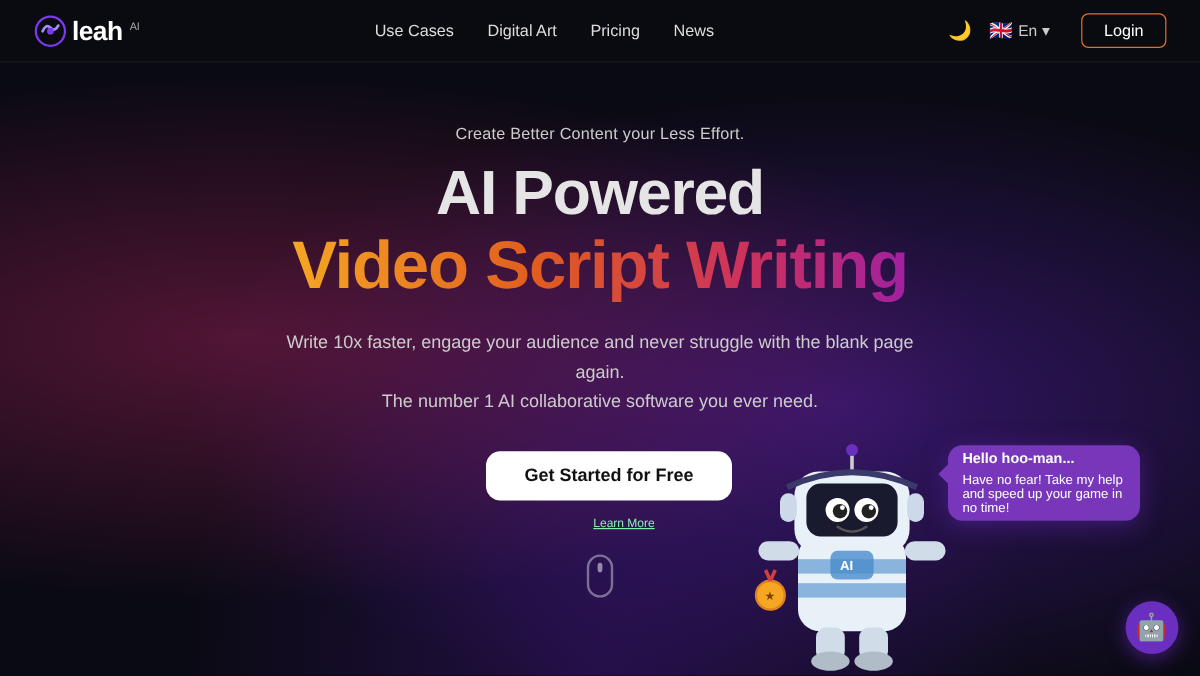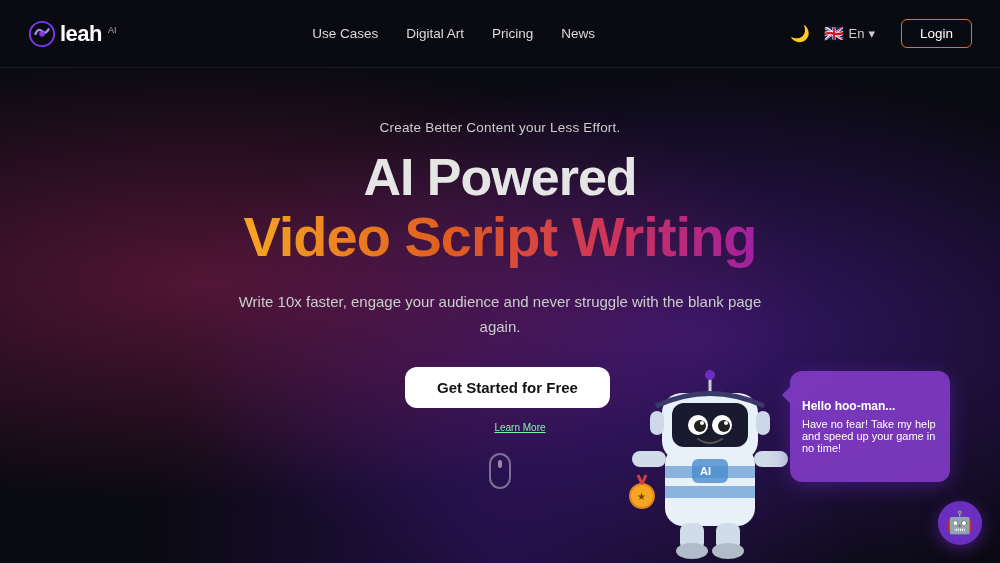--- a/index.html
+++ b/index.html
@@ -25,21 +25,21 @@
     }
 
     
     .navbar {
       position: relative;
       z-index: 10;
       display: flex;
       align-items: center;
       justify-content: space-between;
       padding: 0 28px;
-      height: 68px;
+      height: 52px;
       background: rgba(10,10,18,0.85);
       border-bottom: 1px solid rgba(255,255,255,0.06);
     }
 
     .logo {
       display: flex;
       align-items: center;
       gap: 4px;
     }
 
@@ -218,21 +218,21 @@
     }
 
     
     .chat-bubble {
       position: absolute;
       top: 20px;
       right: -130px;
       width: 160px;
       background: rgba(130, 60, 200, 0.9);
       border-radius: 12px;
-      padding: 28px 12px;
+      padding: 4px 12px;
       font-size: 11px;
       color: #fff;
       box-shadow: 0 4px 20px rgba(100, 40, 180, 0.5);
     }
 
     .chat-bubble-title {
       font-weight: 700;
       font-size: 12px;
       margin-bottom: 5px;
     }
@@ -300,20 +300,21 @@
     <button class="login-btn">Login</button>
   </div>
 </nav>
 
 <section class="hero" style="position:relative; z-index:5;">
   <p class="hero-subtitle">Create Better Content your Less Effort.</p>
   <h1 class="hero-title-line1">AI Powered</h1>
   <h1 class="hero-title-line2">Video Script Writing</h1>
   <p class="hero-desc">
     <span>Write 10x faster, engage your audience and never struggle with the blank page again.</span><br>
+    <span>The number 1 AI collaborative software you ever need.</span>
   </p>
   <button class="cta-btn">Get Started for Free</button>
   <a class="learn-more-link">Learn More</a>
   <div class="scroll-indicator">
     <div class="scroll-dot"></div>
   </div>
 </section>
 
 <div class="robot-container">
   

